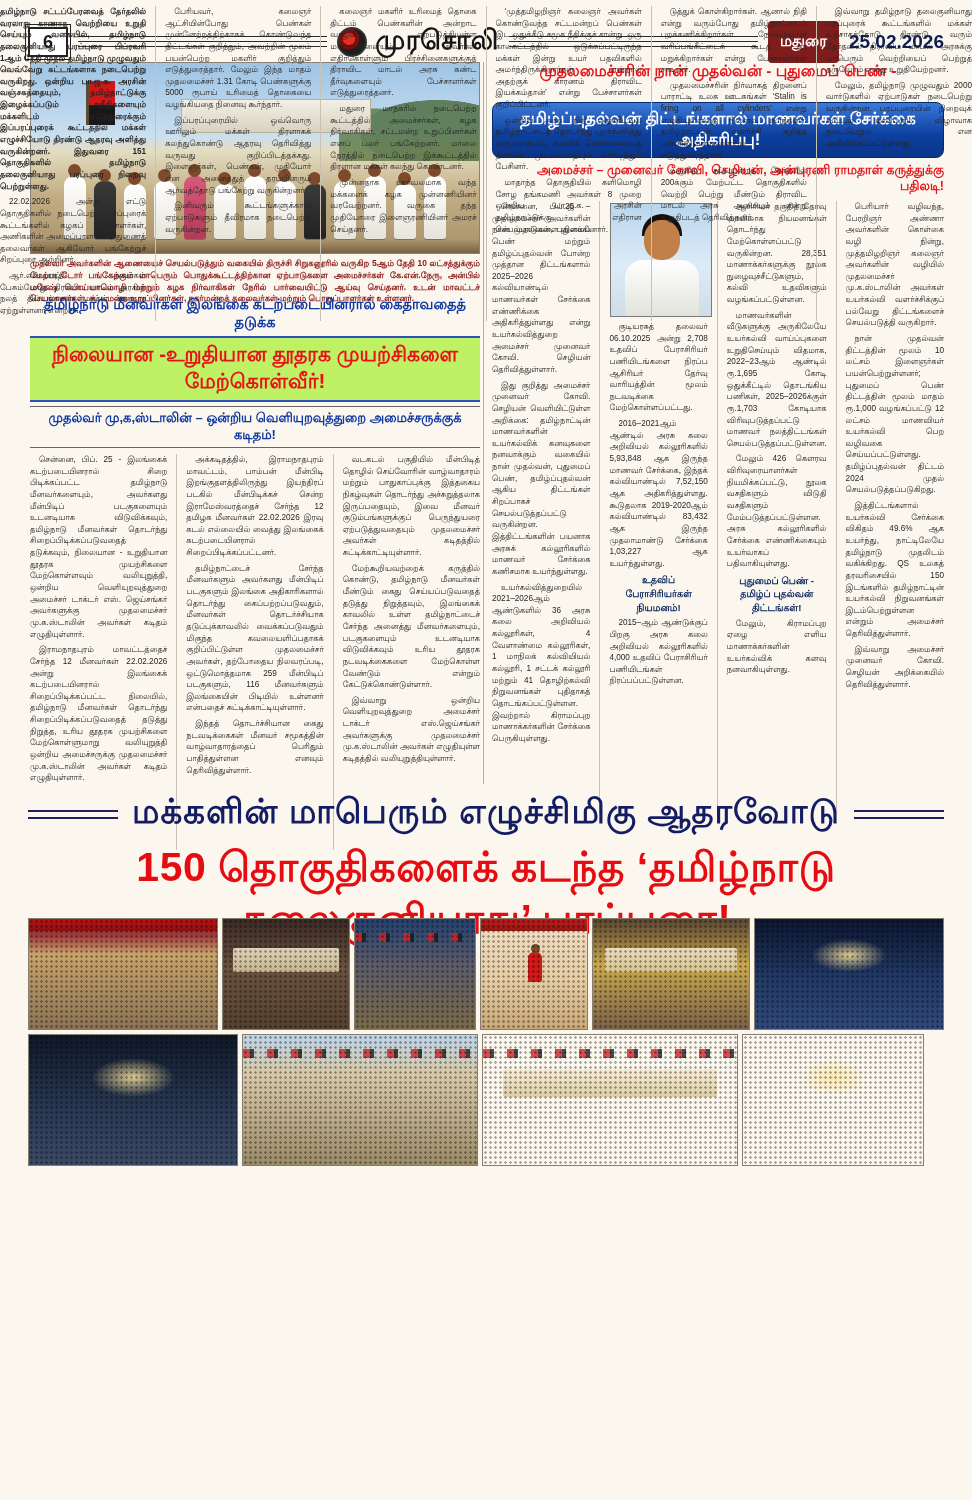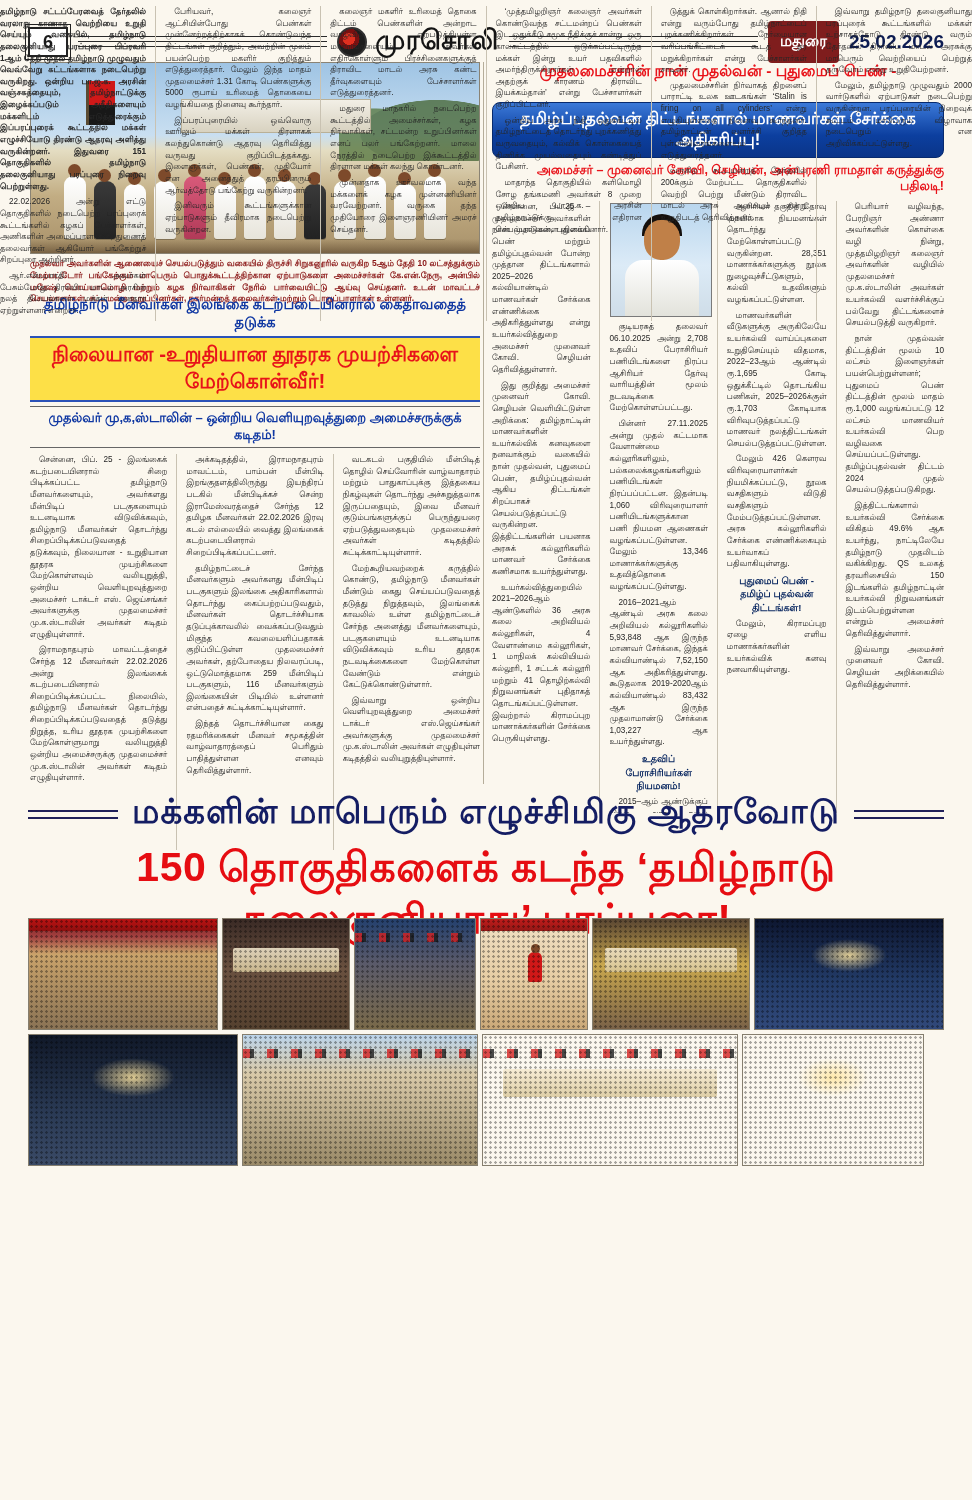--- a/index.html
+++ b/index.html
@@ -40,21 +40,21 @@
 .person.sari{background:linear-gradient(#d85a7a,#b23a58);}
 .mp-shadow{position:absolute;left:0;right:0;bottom:0;height:14px;background:linear-gradient(rgba(60,40,20,.0),rgba(60,40,20,.45));}
 
 
 .caption{left:30px;top:258px;width:450px;font-size:8.4px;line-height:1.4;text-align:justify;color:#8a1616;font-weight:bold;}
 
 
 .kicker-blue{color:#0f37a2;font-weight:bold;font-size:14.5px;text-align:center;}
 .kicker-red{color:#e8131a;font-weight:bold;font-size:15.5px;text-align:center;}
 .headline-redbox{margin-top:4px;border-top:2.5px solid #2b52b8;border-bottom:2.5px solid #2b52b8;
-  color:#e8131a;font-size:20.5px;font-weight:bold;text-align:center;padding:4px 2px;background:#fde047;}
+  color:#e8131a;font-size:20.5px;font-weight:bold;text-align:center;padding:4px 2px;background:#bef264;}
 .subhead-blue{margin-top:4px;border-top:1px solid #666;border-bottom:1px solid #666;
   color:#0f37a2;font-weight:bold;font-size:13px;text-align:center;padding:3px 0;}
 .headline-bluebar{margin-top:20px;background:linear-gradient(180deg,#3b79d8 0%,#0c3f9f 60%,#0a3488 100%);
   color:#fff;font-size:16.5px;font-weight:bold;text-align:center;padding:6px 4px;border-radius:8px;border:1px solid #072a6e;}
 .subhead-red{margin-top:5px;color:#e8131a;font-weight:bold;font-size:12.5px;text-align:right;}
 
 .cols{display:flex;gap:9px;overflow:hidden;position:relative;margin-top:6px;}
 .col{flex:1;font-size:8.2px;line-height:1.42;text-align:justify;color:#262626;}
 .col + .col{border-left:1px solid #c9c2b2;padding-left:9px;}
 .col p{margin-bottom:4px;text-indent:9px;}
@@ -160,21 +160,21 @@
   <div class="headline-redbox">நிலையான -உறுதியான தூதரக முயற்சிகளை மேற்கொள்வீர்!</div>
   <div class="subhead-blue">முதல்வர் மு,க,ஸ்டாலின் – ஒன்றிய வெளியுறவுத்துறை அமைச்சருக்குக் கடிதம்!</div>
   <div class="cols">
     <div class="col">
         <p>சென்னை, பிப். 25 - இலங்கைக் கடற்படையினரால் சிறை பிடிக்கப்பட்ட தமிழ்நாடு மீனவர்களையும், அவர்களது மீன்பிடிப் படகுகளையும் உடனடியாக விடுவிக்கவும், தமிழ்நாடு மீனவர்கள் தொடர்ந்து சிறைப்பிடிக்கப்படுவதைத் தடுக்கவும், நிலையான - உறுதியான தூதரக முயற்சிகளை மேற்கொள்ளவும் வலியுறுத்தி, ஒன்றிய வெளியுறவுத்துறை அமைச்சர் டாக்டர் எஸ். ஜெய்சங்கர் அவர்களுக்கு முதலமைச்சர் மு.க.ஸ்டாலின் அவர்கள் கடிதம் எழுதியுள்ளார்.</p>
         <p>இராமநாதபுரம் மாவட்டத்தைச் சேர்ந்த 12 மீனவர்கள் 22.02.2026 அன்று இலங்கைக் கடற்படையினரால் சிறைப்பிடிக்கப்பட்ட நிலையில், தமிழ்நாடு மீனவர்கள் தொடர்ந்து சிறைப்பிடிக்கப்படுவதைத் தடுத்து நிறுத்த, உரிய தூதரக முயற்சிகளை மேற்கொள்ளுமாறு வலியுறுத்தி ஒன்றிய அமைச்சருக்கு முதலமைச்சர் மு.க.ஸ்டாலின் அவர்கள் கடிதம் எழுதியுள்ளார்.</p>
       </div>
     <div class="col">
         <p>அக்கடிதத்தில், இராமநாதபுரம் மாவட்டம், பாம்பன் மீன்பிடி இறங்குதளத்திலிருந்து இயந்திரப் படகில் மீன்பிடிக்கச் சென்ற இராமேஸ்வரத்தைச் சேர்ந்த 12 தமிழக மீனவர்கள் 22.02.2026 இரவு கடல் எல்லையில் வைத்து இலங்கைக் கடற்படையினரால் சிறைப்பிடிக்கப்பட்டனர்.</p>
         <p>தமிழ்நாட்டைச் சேர்ந்த மீனவர்களும் அவர்களது மீன்பிடிப் படகுகளும் இலங்கை அதிகாரிகளால் தொடர்ந்து கைப்பற்றப்படுவதும், மீனவர்கள் தொடர்ச்சியாக தடுப்புக்காவலில் வைக்கப்படுவதும் மிகுந்த கவலையளிப்பதாகக் குறிப்பிட்டுள்ள முதலமைச்சர் அவர்கள், தற்போதைய நிலவரப்படி, ஒட்டுமொத்தமாக 259 மீன்பிடிப் படகுகளும், 116 மீனவர்களும் இலங்கையின் பிடியில் உள்ளனர் என்பதைச் சுட்டிக்காட்டியுள்ளார்.</p>
-        <p>இந்தத் தொடர்ச்சியான கைது ரதமரிக்கைகள் மீனவர் சமூகத்தின் வாழ்வாதாரத்தைப் பெரிதும் பாதித்துள்ளன எனவும் தெரிவித்துள்ளார்.</p>
+        <p>இந்தத் தொடர்ச்சியான கைது நடவடிக்கைகள் மீனவர் சமூகத்தின் வாழ்வாதாரத்தைப் பெரிதும் பாதித்துள்ளன எனவும் தெரிவித்துள்ளார்.</p>
       </div>
     <div class="col">
         <p>வடகடல் பகுதியில் மீன்பிடித் தொழில் செய்வோரின் வாழ்வாதாரம் மற்றும் பாதுகாப்புக்கு இத்தகைய நிகழ்வுகள் தொடர்ந்து அச்சுறுத்தலாக இருப்பதையும், இவை மீனவர் குடும்பங்களுக்குப் பெருந்துயரை ஏற்படுத்துவதையும் முதலமைச்சர் அவர்கள் கடிதத்தில் சுட்டிக்காட்டியுள்ளார்.</p>
         <p>மேற்கூறியவற்றைக் கருத்தில் கொண்டு, தமிழ்நாடு மீனவர்கள் மீண்டும் கைது செய்யப்படுவதைத் தடுத்து நிறுத்தவும், இலங்கைக் காவலில் உள்ள தமிழ்நாட்டைச் சேர்ந்த அனைத்து மீனவர்களையும், படகுகளையும் உடனடியாக விடுவிக்கவும் உரிய தூதரக நடவடிக்கைகளை மேற்கொள்ள வேண்டும் என்றும் கேட்டுக்கொண்டுள்ளார்.</p>
         <p>இவ்வாறு ஒன்றிய வெளியுறவுத்துறை அமைச்சர் டாக்டர் எஸ்.ஜெய்சங்கர் அவர்களுக்கு முதலமைச்சர் மு.க.ஸ்டாலின் அவர்கள் எழுதியுள்ள கடிதத்தில் வலியுறுத்தியுள்ளார்.</p>
       </div>
   </div>
 </div>
 
 <div class="vdiv abs"></div>
@@ -189,21 +189,20 @@
       <div class="pt-head"></div>
       <div class="pt-shirt"></div>
     </div>
     <div class="col">
         <p>சென்னை, பிப்.25 – முதலமைச்சர் அவர்களின் நான் முதல்வன், புதுமைப் பெண் மற்றும் தமிழ்ப்புதல்வன் போன்ற முத்தான திட்டங்களால் 2025–2026 கல்வியாண்டில் மாணவர்கள் சேர்க்கை எண்ணிக்கை அதிகரித்துள்ளது என்று உயர்கல்வித்துறை அமைச்சர் முனைவர் கோவி. செழியன் தெரிவித்துள்ளார்.</p>
         <p>இது குறித்து அமைச்சர் முனைவர் கோவி. செழியன் வெளியிட்டுள்ள அறிக்கை: தமிழ்நாட்டின் மாணவர்களின் உயர்கல்விக் கனவுகளை நனவாக்கும் வகையில் நான் முதல்வன், புதுமைப் பெண், தமிழ்ப்புதல்வன் ஆகிய திட்டங்கள் சிறப்பாகச் செயல்படுத்தப்பட்டு வருகின்றன. இத்திட்டங்களின் பயனாக அரசுக் கல்லூரிகளில் மாணவர் சேர்க்கை கணிசமாக உயர்ந்துள்ளது.</p>
         <p>உயர்கல்வித்துறையில் 2021–2026ஆம் ஆண்டுகளில் 36 அரசு கலை அறிவியல் கல்லூரிகள், 4 வேளாண்மை கல்லூரிகள், 1 மாநிலக் கல்வியியல் கல்லூரி, 1 சட்டக் கல்லூரி மற்றும் 41 தொழிற்கல்வி நிறுவனங்கள் புதிதாகத் தொடங்கப்பட்டுள்ளன. இவற்றால் கிராமப்புற மாணாக்கர்களின் சேர்க்கை பெருகியுள்ளது.</p>
       </div>
     <div class="col pad-top">
         <p>குடியரசுத் தலைவர் 06.10.2025 அன்று 2,708 உதவிப் பேராசிரியர் பணியிடங்களை நிரப்ப ஆசிரியர் தேர்வு வாரியத்தின் மூலம் நடவடிக்கை மேற்கொள்ளப்பட்டது.</p>
-        <p>பின்னர் 27.11.2025 அன்று முதல் கட்டமாக வேளாண்மை கல்லூரிகளிலும், பல்கலைக்கழகங்களிலும் பணியிடங்கள் நிரப்பப்பட்டன. இதன்படி 1,060 விரிவுரையாளர் பணியிடங்களுக்கான பணி நியமன ஆணைகள் வழங்கப்பட்டுள்ளன. மேலும் 13,346 மாணாக்கர்களுக்கு உதவித்தொகை வழங்கப்பட்டுள்ளது.</p>
         <p>2016–2021ஆம் ஆண்டில் அரசு கலை அறிவியல் கல்லூரிகளில் 5,93,848 ஆக இருந்த மாணவர் சேர்க்கை, இந்தக் கல்வியாண்டில் 7,52,150 ஆக அதிகரித்துள்ளது. கூடுதலாக 2019-2020ஆம் கல்வியாண்டில் 83,432 ஆக இருந்த முதலாமாண்டு சேர்க்கை 1,03,227 ஆக உயர்ந்துள்ளது.</p>
         <h4>உதவிப் பேராசிரியர்கள் நியமனம்!</h4>
         <p>2015–ஆம் ஆண்டுக்குப் பிறகு அரசு கலை அறிவியல் கல்லூரிகளில் 4,000 உதவிப் பேராசிரியர் பணியிடங்கள் நிரப்பப்பட்டுள்ளன.</p>
       </div>
     <div class="col">
         <p>ஆசிரியர் தகுதித் தேர்வு வாயிலாக நியமனங்கள் தொடர்ந்து மேற்கொள்ளப்பட்டு வருகின்றன. 28,351 மாணாக்கர்களுக்கு நூலக நுழைவுச்சீட்டுகளும், கல்வி உதவிகளும் வழங்கப்பட்டுள்ளன.</p>
         <p>மாணவர்களின் வீடுகளுக்கு அருகிலேயே உயர்கல்வி வாய்ப்புகளை உறுதிசெய்யும் விதமாக, 2022–23ஆம் ஆண்டில் ரூ.1,695 கோடி ஒதுக்கீட்டில் தொடங்கிய பணிகள், 2025–2026க்குள் ரூ.1,703 கோடியாக விரிவுபடுத்தப்பட்டு மாணவர் நலத்திட்டங்கள் செயல்படுத்தப்பட்டுள்ளன.</p>
         <p>மேலும் 426 கௌரவ விரிவுரையாளர்கள் நியமிக்கப்பட்டு, நூலக வசதிகளும் விடுதி வசதிகளும் மேம்படுத்தப்பட்டுள்ளன. அரசு கல்லூரிகளில் சேர்க்கை எண்ணிக்கையும் உயர்வாகப் பதிவாகியுள்ளது.</p>
         <h4>புதுமைப் பெண் - தமிழ்ப் புதல்வன் திட்டங்கள்!</h4>
         <p>மேலும், கிராமப்புற ஏழை எளிய மாணாக்கர்களின் உயர்கல்விக் கனவு நனவாகியுள்ளது.</p>

